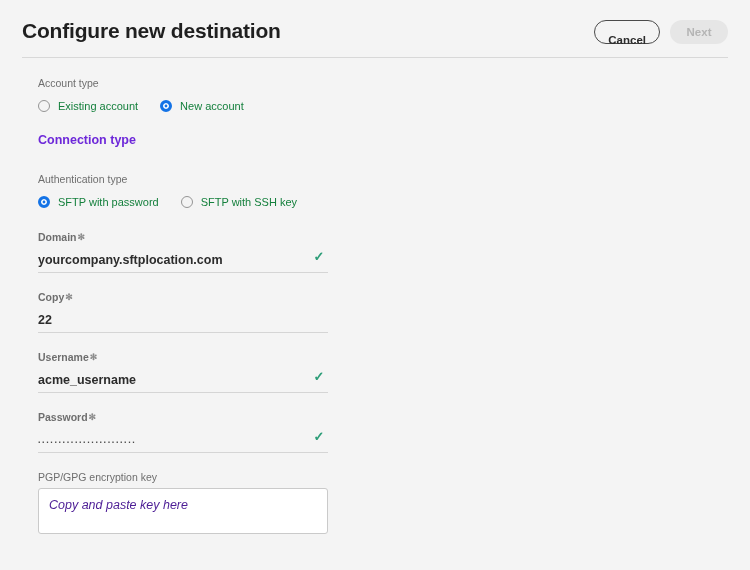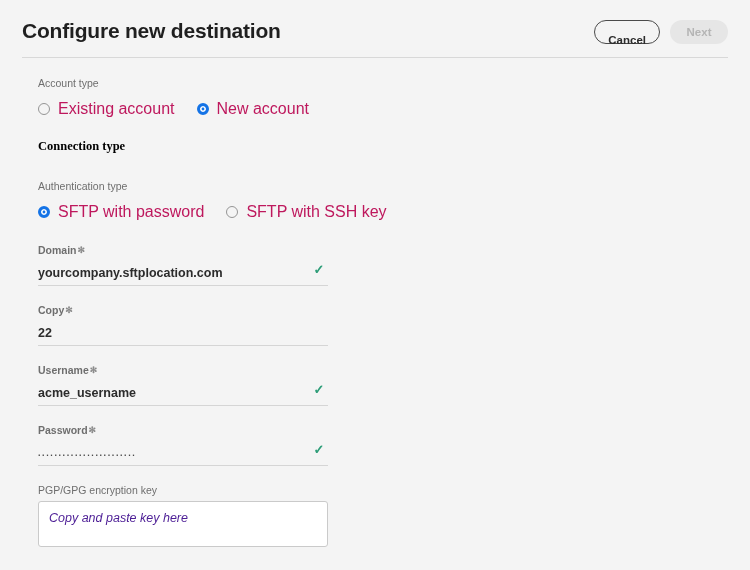--- a/index.html
+++ b/index.html
@@ -107,23 +107,22 @@
   .req-star {
     color: #8a8a8a;
     font-size: 9px;
     vertical-align: 1px;
     margin-left: 1px;
   }
 
   .section-heading {
     font-size: 12.5px;
     font-weight: bold;
-    color: #000000;
+    color: #6d28d9;
     margin: 0;
-    font-family: Liberation Serif, serif;
   }
 
   
   .radio-row {
     display: flex;
     align-items: center;
     gap: 22px;
   }
   .radio-item {
     display: flex;
@@ -140,22 +139,22 @@
     background: transparent;
     flex: 0 0 auto;
     position: relative;
   }
   .radio-mark.checked {
     border: 3.5px solid #1473e6;
     background: #1473e6;
     box-shadow: inset 0 0 0 1.6px #ffffff;
   }
   .radio-label {
-    font-size: 16px;
-    color: #be185d;
+    font-size: 11px;
+    color: #15803d;
     white-space: nowrap;
   }
 
   
   .text-field {
     position: relative;
     width: 290px;
   }
   .text-field-input-wrap {
     position: relative;

